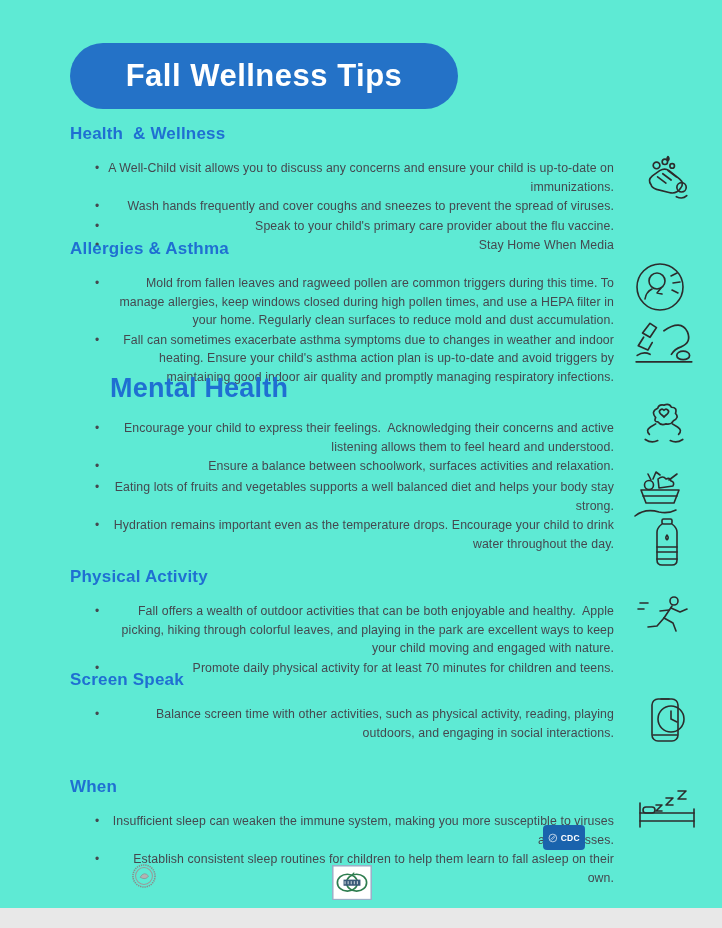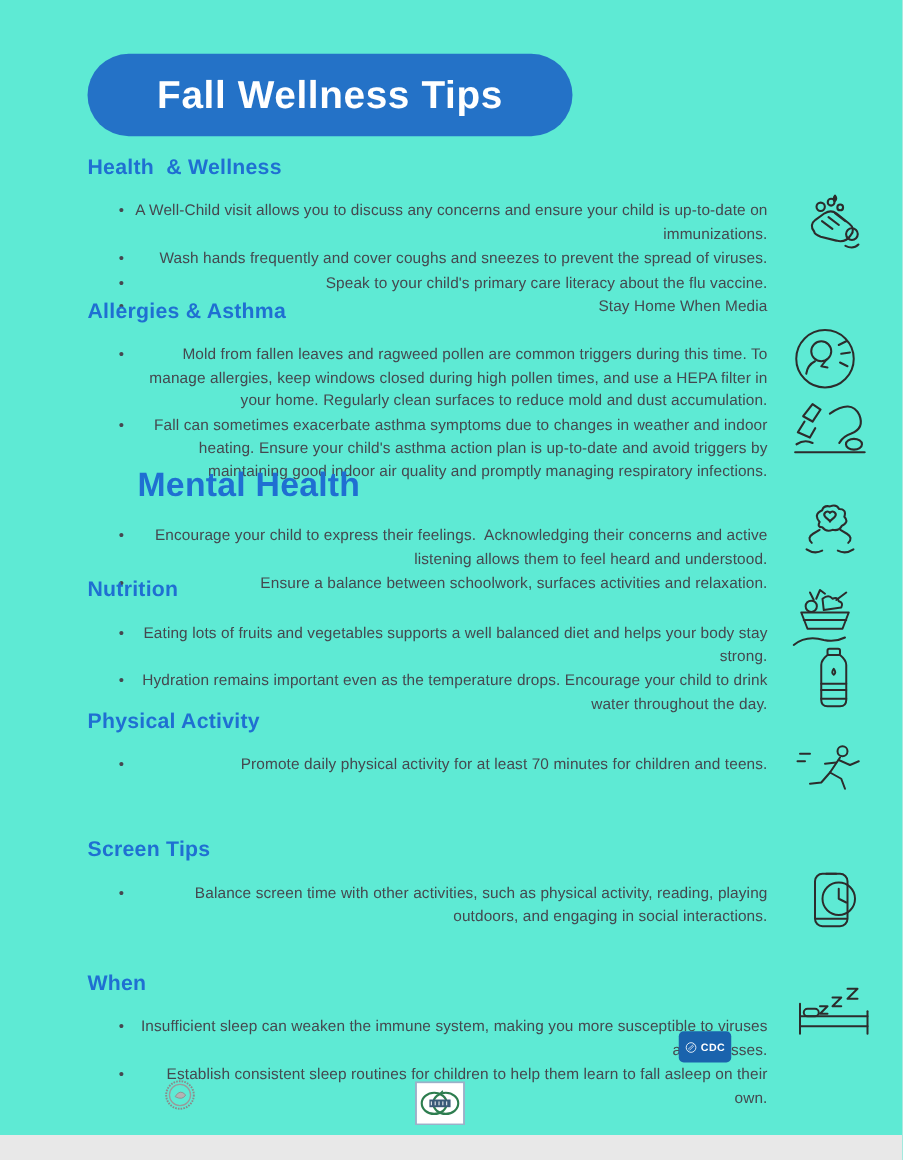--- a/index.html
+++ b/index.html
@@ -63,21 +63,21 @@
 
   <div class="title-pill">
     <span>Fall Wellness Tips</span>
   </div>
 
   <div class="section" style="top:124px;">
     <h2>Health  &amp; Wellness</h2>
     <ul>
       <li>A Well-Child visit allows you to discuss any concerns and ensure your child is up-to-date on immunizations.</li>
       <li>Wash hands frequently and cover coughs and sneezes to prevent the spread of viruses.</li>
-      <li>Speak to your child's primary care literacy about the flu vaccine.</li>
+      <li>Speak to your child's primary care provider about the flu vaccine.</li>
       <li>Stay Home When Media</li>
     </ul>
   </div>
 
   <div class="section" style="top:239px;">
     <h2>Allergies &amp; Asthma</h2>
     <ul>
       <li>Mold from fallen leaves and ragweed pollen are common triggers during this time. To manage allergies, keep windows closed during high pollen times, and use a HEPA filter in your home. Regularly clean surfaces to reduce mold and dust accumulation.</li>
       <li>Fall can sometimes exacerbate asthma symptoms due to changes in weather and indoor heating. Ensure your child's asthma action plan is up-to-date and avoid triggers by maintaining good indoor air quality and promptly managing respiratory infections.</li>
     </ul>
@@ -85,36 +85,36 @@
 
   <div class="section big-head" style="top:373px;">
     <h2>Mental Health</h2>
     <ul>
       <li>Encourage your child to express their feelings.  Acknowledging their concerns and active listening allows them to feel heard and understood.</li>
       <li>Ensure a balance between schoolwork, surfaces activities and relaxation.</li>
     </ul>
   </div>
 
   <div class="section" style="top:462px;">
-    <h2>Nutrition</h2>
     <ul>
       <li>Eating lots of fruits and vegetables supports a well balanced diet and helps your body stay strong.</li>
       <li>Hydration remains important even as the temperature drops. Encourage your child to drink water throughout the day.</li>
     </ul>
   </div>
 
   <div class="section" style="top:567px;">
     <h2>Physical Activity</h2>
     <ul>
+      <li>Fall offers a wealth of outdoor activities that can be both enjoyable and healthy.  Apple picking, hiking through colorful leaves, and playing in the park are excellent ways to keep your child moving and engaged with nature.</li>
       <li>Promote daily physical activity for at least 70 minutes for children and teens.</li>
     </ul>
   </div>
 
   <div class="section" style="top:670px;">
-    <h2>Screen Tips</h2>
+    <h2>Screen Speak</h2>
     <ul>
       <li>Balance screen time with other activities, such as physical activity, reading, playing outdoors, and engaging in social interactions.</li>
     </ul>
   </div>
 
   <div class="section" style="top:777px;">
     <h2>When</h2>
     <ul>
       <li>Insufficient sleep can weaken the immune system, making you more susceptible to viruses and illnesses.</li>
       <li>Establish consistent sleep routines for children to help them learn to fall asleep on their own.</li>

